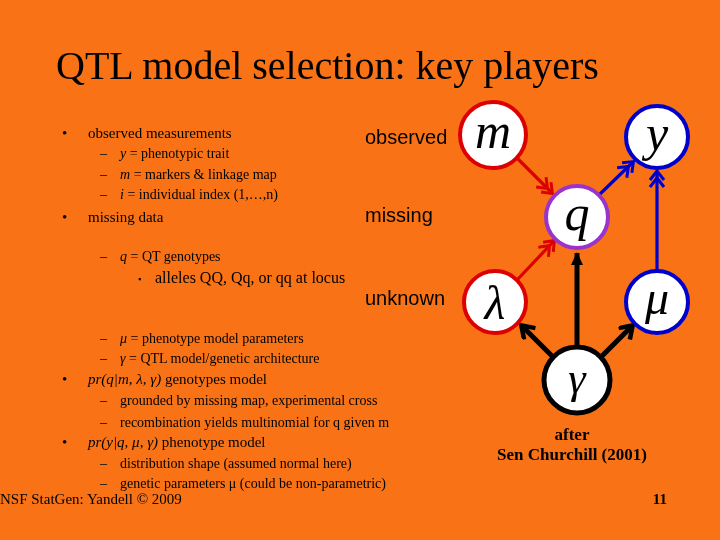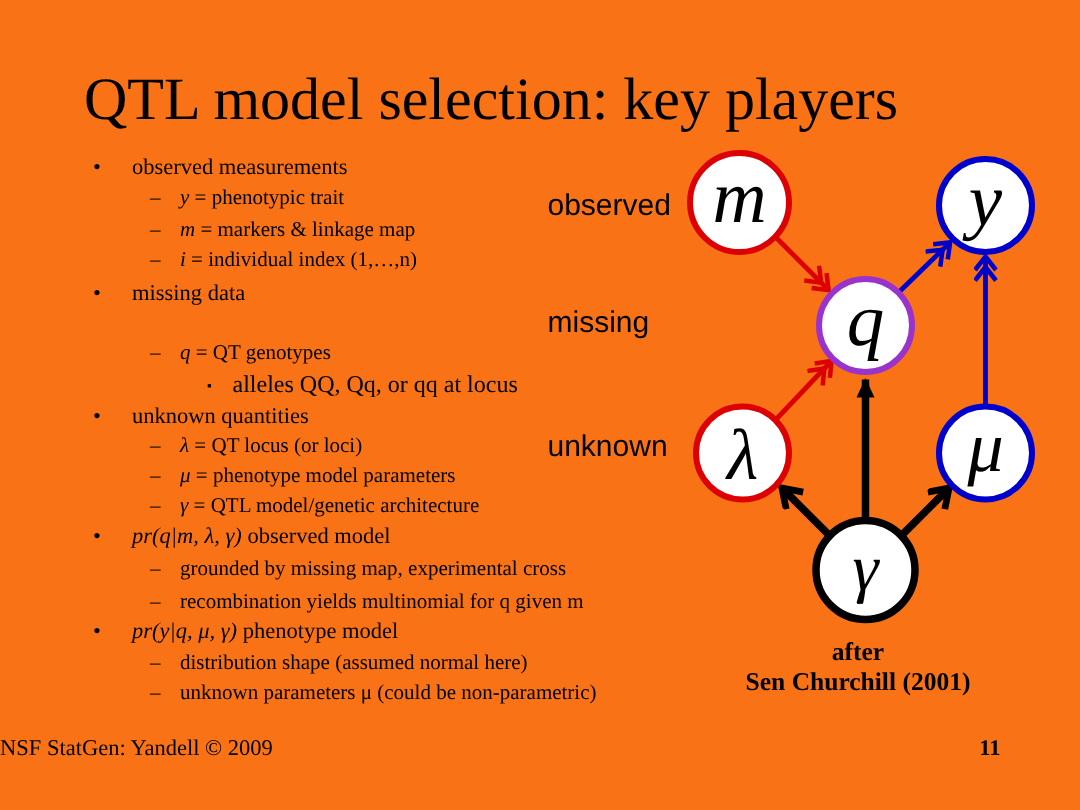--- a/index.html
+++ b/index.html
@@ -1,19 +1,19 @@
 <!DOCTYPE html>
 <html><head>
 <meta charset="utf-8">
 <style>
   html,body{margin:0;padding:0;background:#888;}
   .slide{position:relative;width:720px;height:540px;background:#f97316;overflow:hidden;
          font-family:"Liberation Serif",serif;color:#000;}
   .title{position:absolute;left:56px;top:42px;font-size:40px;white-space:nowrap;}
-  .row{position:absolute;white-space:nowrap;line-height:1.15;}
+  .row{position:absolute;white-space:nowrap;line-height:1.15;margin-top:21px;}
   .l1{left:62px;font-size:15px;}
   .l1::before{content:"\2022";display:inline-block;width:26px;}
   .l2{left:100px;font-size:14px;}
   .l2::before{content:"\2013";display:inline-block;width:20px;}
   .l3{left:138px;font-size:16px;}
   .l3::before{content:"\25AA";display:inline-block;width:17px;font-size:9px;vertical-align:1px;}
   .sym{font-style:italic;}
   .diagram{position:absolute;left:355px;top:95px;}
   .rowlabel{font-family:"Liberation Sans",sans-serif;font-size:20px;fill:#000;}
   .nodeletter{font-family:"Liberation Serif",serif;font-style:italic;fill:#000;}
@@ -28,30 +28,28 @@
 
   <div class="title">QTL model selection: key players</div>
 
   <div class="row l1" style="top:104px"><span>observed measurements</span></div>
   <div class="row l2" style="top:125px"><span class="sym">y</span><span> = phenotypic trait</span></div>
   <div class="row l2" style="top:146px"><span class="sym">m</span><span> = markers &amp; linkage map</span></div>
   <div class="row l2" style="top:166px"><span class="sym">i</span><span> = individual index (1,…,n)</span></div>
   <div class="row l1" style="top:188px"><span>missing data</span></div>
   <div class="row l2" style="top:228px"><span class="sym">q</span><span> = QT genotypes</span></div>
   <div class="row l3" style="top:248px"><span>alleles QQ, Qq, or qq at locus</span></div>
-  <div class="row l1" style="top:270px"><span>unknown quantities</span></div>
-  <div class="row l2" style="top:290px"><span class="sym">λ</span><span> = QT locus (or loci)</span></div>
   <div class="row l2" style="top:310px"><span class="sym">μ</span><span> = phenotype model parameters</span></div>
   <div class="row l2" style="top:330px"><span class="sym">γ</span><span> = QTL model/genetic architecture</span></div>
-  <div class="row l1" style="top:350px"><span class="sym">pr(q|m, λ, γ)</span><span> observed model</span></div>
+  <div class="row l1" style="top:350px"><span class="sym">pr(q|m, λ, γ)</span><span> genotypes model</span></div>
   <div class="row l2" style="top:372px"><span>grounded by missing map, experimental cross</span></div>
   <div class="row l2" style="top:394px"><span>recombination yields multinomial for q given m</span></div>
   <div class="row l1" style="top:413px"><span class="sym">pr(y|q, μ, γ)</span><span> phenotype model</span></div>
   <div class="row l2" style="top:435px"><span>distribution shape (assumed normal here)</span></div>
-  <div class="row l2" style="top:455px"><span>unknown parameters μ (could be non-parametric)</span></div>
+  <div class="row l2" style="top:455px"><span>genetic parameters μ (could be non-parametric)</span></div>
 
   <svg class="diagram" width="360" height="380" viewBox="0 0 360 380">
     <defs>
       <marker id="head-red" markerUnits="userSpaceOnUse" markerWidth="22" markerHeight="18" refX="16" refY="8" orient="auto">
         <path d="M2,1 L11,8 L2,15 M9,1 L18,8 L9,15" fill="none" stroke="#dd0000" stroke-width="3"></path>
       </marker>
       <marker id="head-blue" markerUnits="userSpaceOnUse" markerWidth="22" markerHeight="18" refX="16" refY="8" orient="auto">
         <path d="M2,1 L11,8 L2,15 M9,1 L18,8 L9,15" fill="none" stroke="#0000cc" stroke-width="3"></path>
       </marker>
       <marker id="head-blackV" markerUnits="userSpaceOnUse" markerWidth="18" markerHeight="20" refX="13" refY="9" orient="auto">

